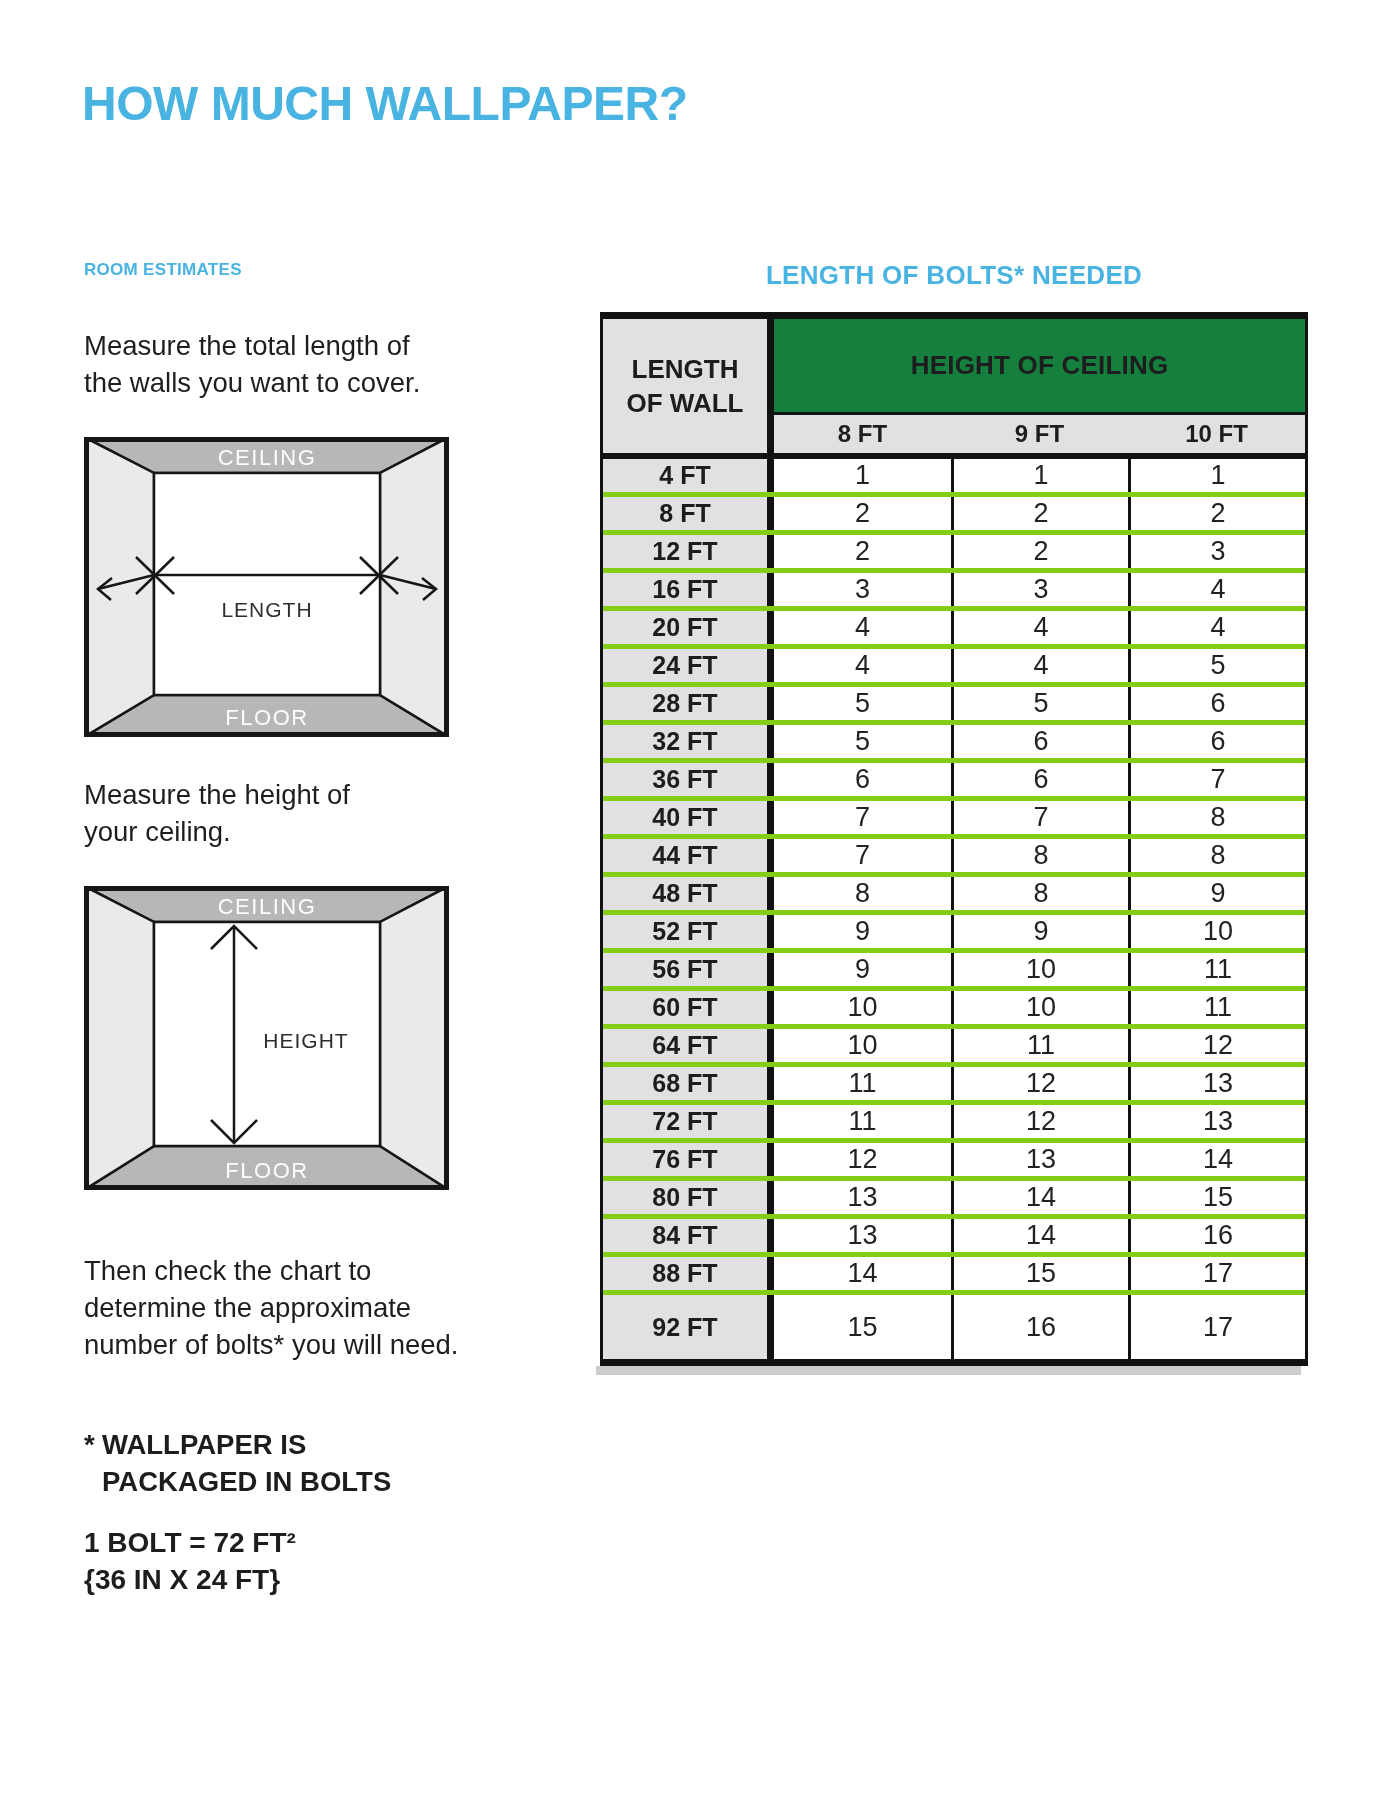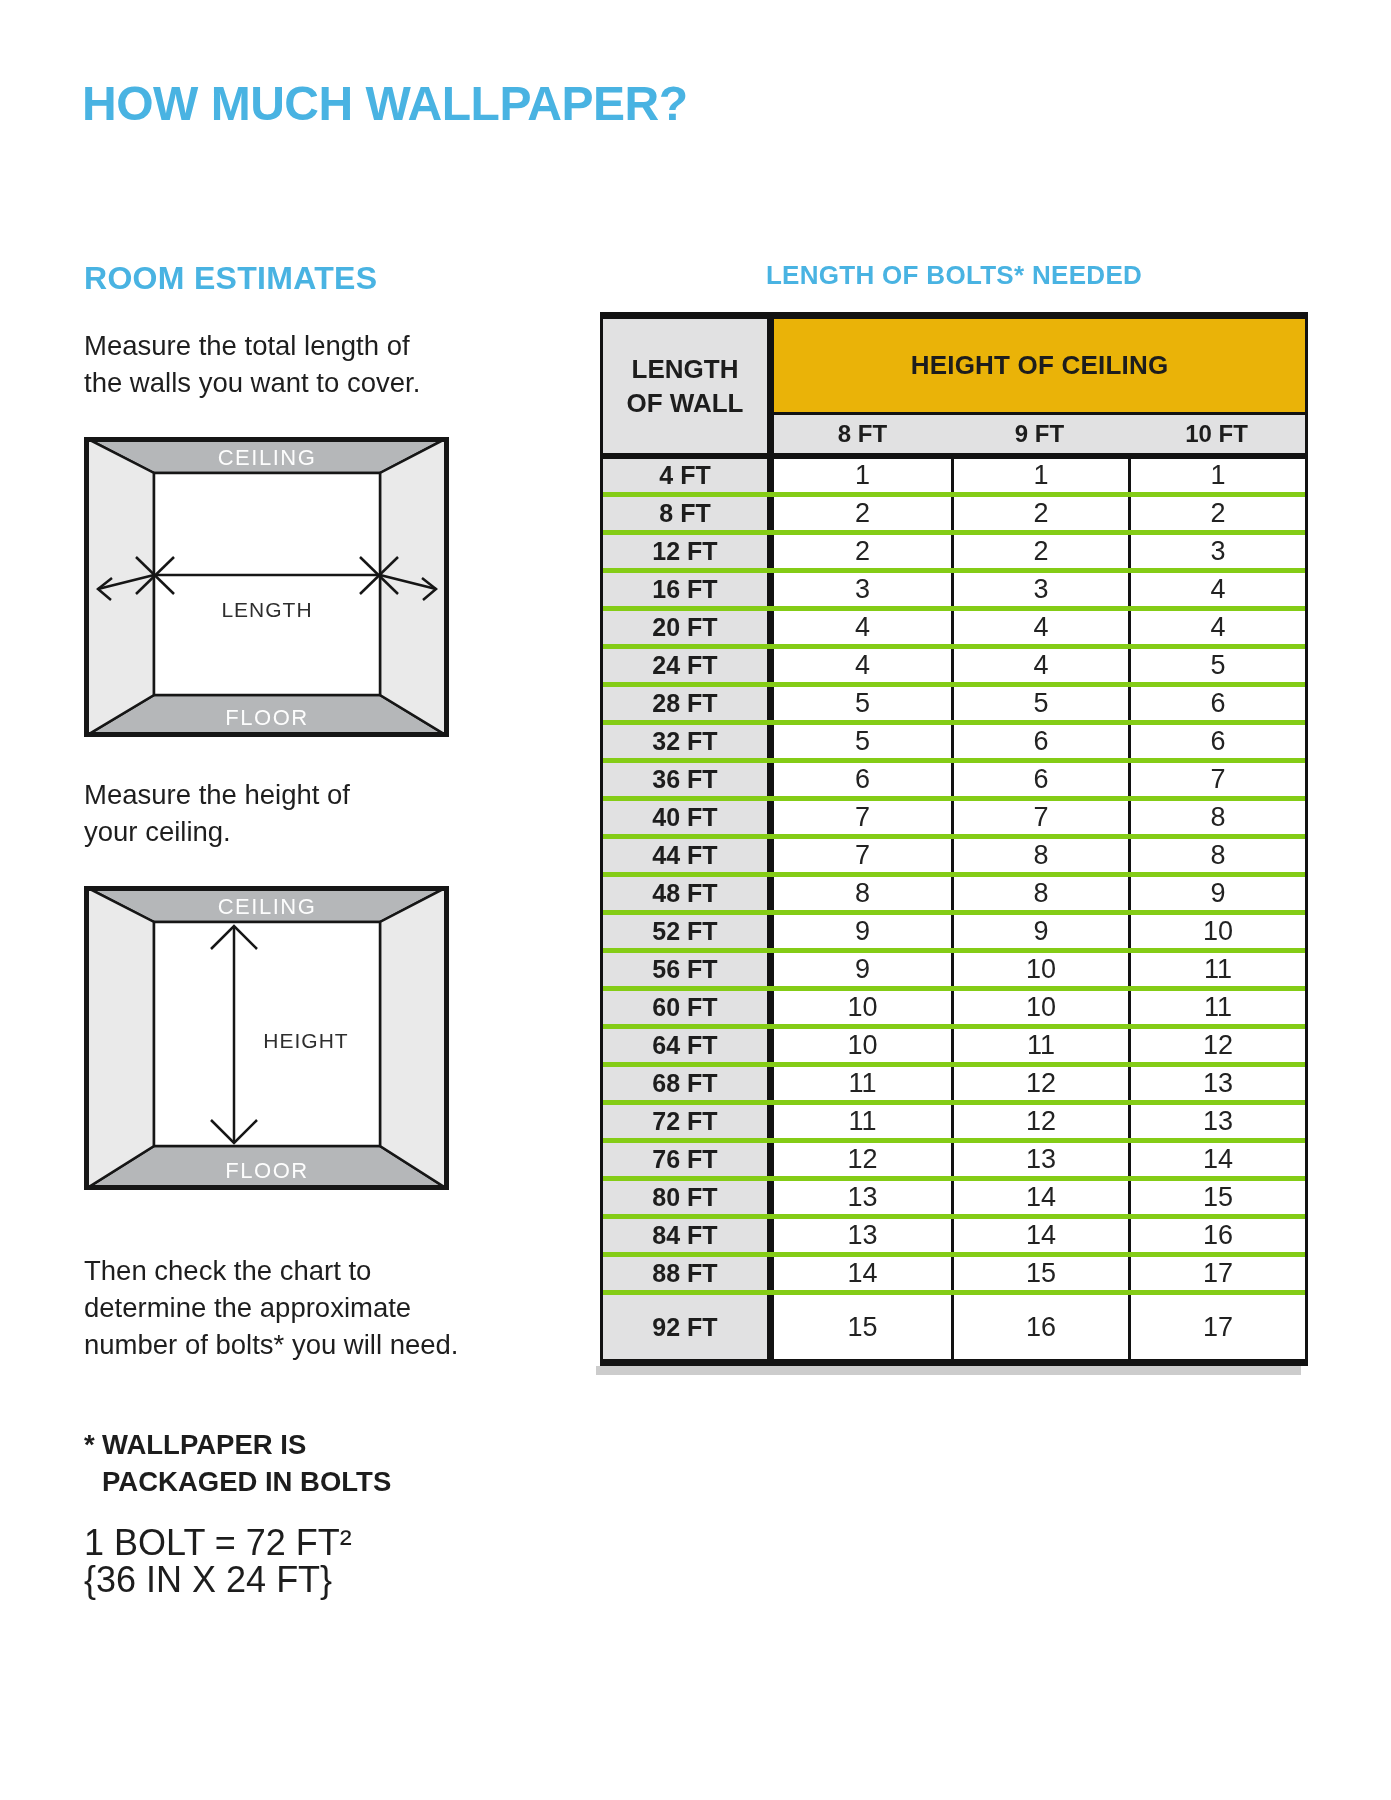--- a/index.html
+++ b/index.html
@@ -3,50 +3,50 @@
 <meta charset="utf-8">
 <style>
   * { margin:0; padding:0; box-sizing:border-box; }
   html,body { width:1391px; height:1800px; background:#ffffff; overflow:hidden; }
   body { font-family:"Liberation Sans", sans-serif; color:#1d1d1d; }
   .page { position:relative; width:1391px; height:1800px; background:#fff; }
 
   .page-title { position:absolute; left:82px; top:76px; font-size:48px; font-weight:bold;
                 letter-spacing:-0.5px; color:#49b3e2; }
 
-  .sec-head { position:absolute; font-size:32px; font-weight:bold; color:#49b3e2;
+  .sec-head { position:absolute; font-size:17px; font-weight:bold; color:#49b3e2;
               letter-spacing:0.3px; }
   .room-estimates { left:84px; top:260px; }
   .bolts-head { left:600px; top:260px; width:708px; text-align:center; font-size:26px; }
 
   .para { position:absolute; left:84px; font-size:27.5px; line-height:37px; color:#1e1e1e; }
   .para span { display:block; }
 
   .footnote { position:absolute; left:84px; top:1426px; font-size:27.5px; line-height:37px;
               font-weight:bold; display:flex; }
   .footnote .star { width:18px; }
-  .boltinfo { position:absolute; left:84px; top:1524px; font-size:36px; line-height:37px;
-              font-weight:normal; }
+  .boltinfo { position:absolute; left:84px; top:1524px; font-size:28px; line-height:37px;
+              font-weight:bold; }
   .boltinfo span { display:block; }
 
   .diagram { position:absolute; left:84px; }
   svg text { font-family:"Liberation Sans", sans-serif; }
   .dg-white { fill:#fdfdfd; font-size:22px; letter-spacing:1.5px; }
   .dg-dark  { fill:#2e2e2e; font-size:21px; letter-spacing:1px; }
 
   
   .tbl { position:absolute; left:600px; top:312px; width:708px; background:#fff;
          border:3px solid #121212; border-top-width:7px; border-bottom-width:7px; }
   .tbl::after { content:""; position:absolute; left:-7px; right:4px; bottom:-16px;
                 height:9px; background:#cccccc; }
   .thead { display:grid; grid-template-columns:171px 1fr; border-bottom:6px solid #121212; }
   .th-len { background:#e1e1e2; border-right:7px solid #121212; display:flex;
             flex-direction:column; justify-content:center; align-items:center;
             font-weight:bold; font-size:26px; line-height:34px; }
-  .th-hoc { height:96px; background:#eab308; border-bottom:3px solid #121212;
+  .th-hoc { height:96px; background:#15803d; border-bottom:3px solid #121212;
             display:flex; align-items:center; justify-content:center;
             font-weight:bold; font-size:26px; letter-spacing:0.2px; }
   .th-cols { height:38px; background:#e1e1e2; display:grid;
              grid-template-columns:repeat(3,1fr); }
   .th-col { display:flex; align-items:center; justify-content:center;
             font-weight:bold; font-size:24px; }
   .trow { display:grid; grid-template-columns:171px repeat(3,1fr); height:38px;
           border-bottom:5px solid #84cc16; }
   .trow:last-child { border-bottom:none; height:64px; }
   .cell-len { background:#e1e1e2; border-right:7px solid #121212; display:flex;

